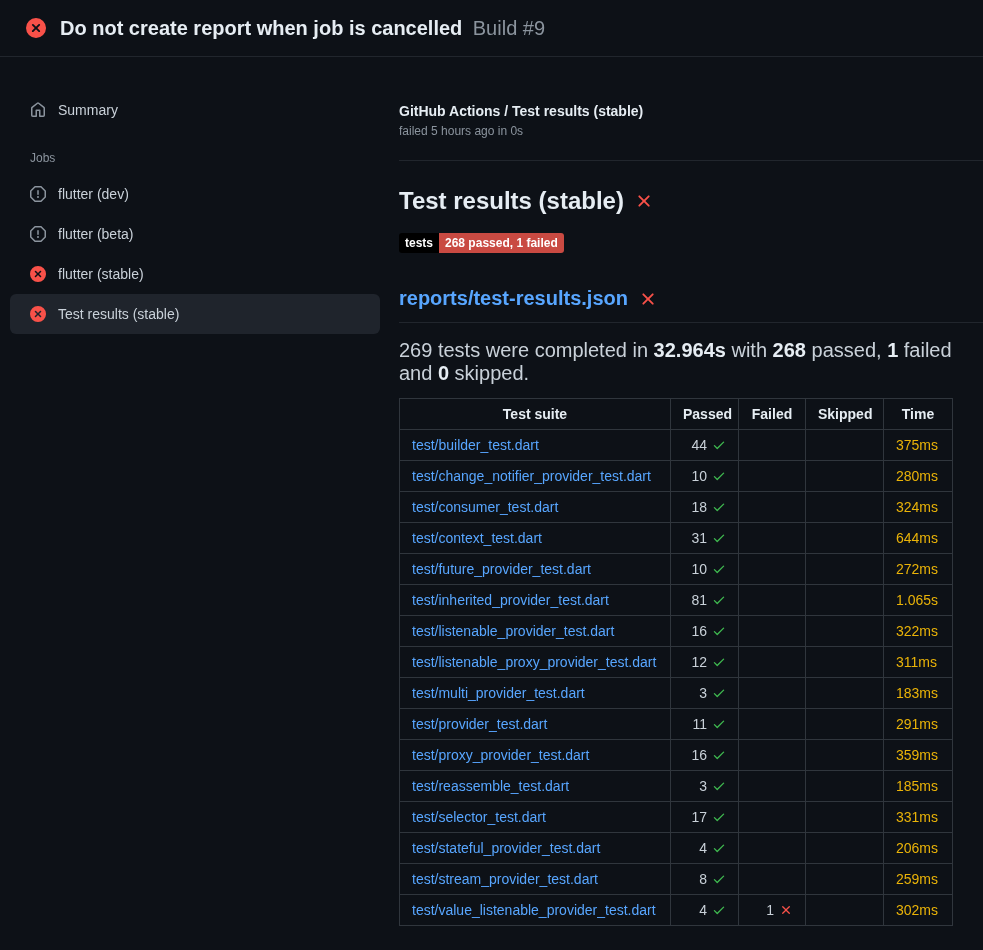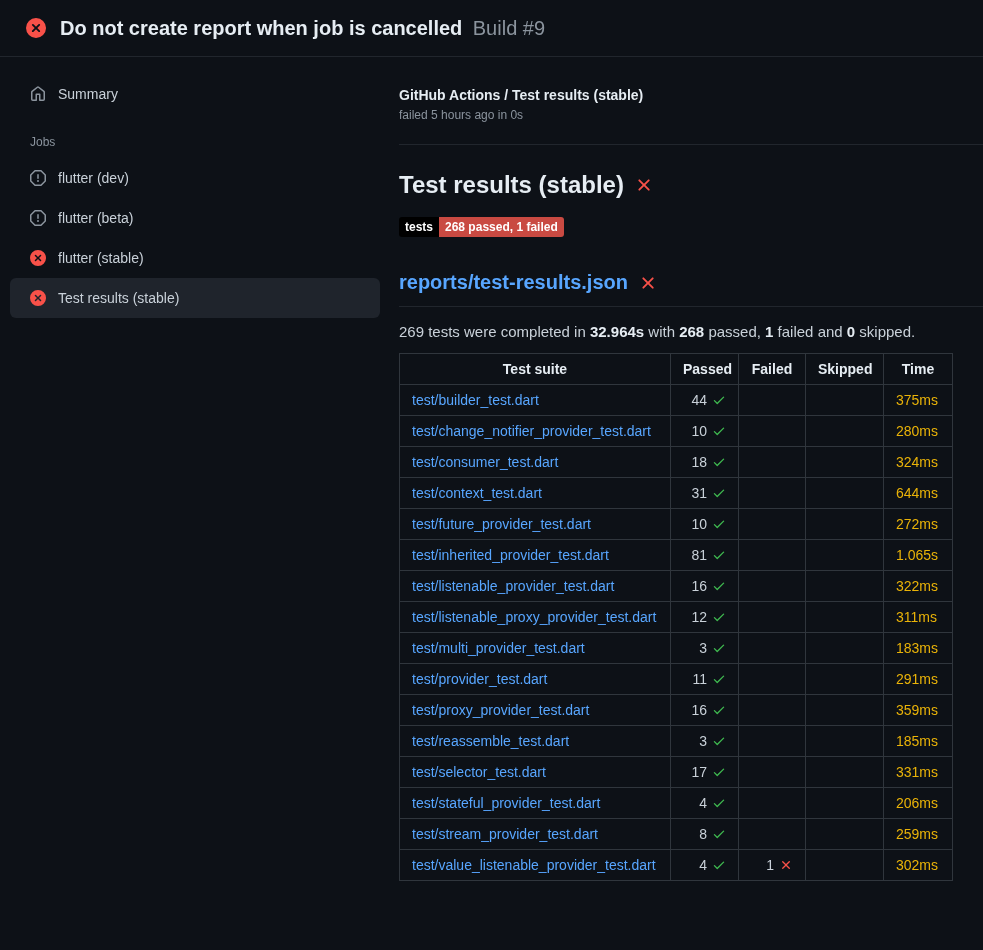--- a/index.html
+++ b/index.html
@@ -4,21 +4,21 @@
 <style>
   * { box-sizing: border-box; }
   html, body { margin: 0; padding: 0; }
   body {
     width: 983px; height: 950px;
     background: #0d1117;
     color: #c9d1d9;
     font-family: "Liberation Sans", sans-serif;
     overflow: hidden;
   }
-  .app { width: 983px; height: 950px; display: flex; flex-direction: column; }
+  .app { width: 983px; height: 950px; display: flex; flex-direction: column; gap: 16px; }
 
   
   .topbar {
     height: 57px; flex: 0 0 57px;
     display: flex; align-items: center;
     padding: 0 16px 0 26px; gap: 14px;
     border-bottom: 1px solid #21262d;
   }
   .icon-20 svg { width: 20px; height: 20px; display: block; }
   .build-title { font-size: 20px; font-weight: 700; color: #e6edf3; }
@@ -61,21 +61,21 @@
   .badge-label { color: #fff; padding: 4px 6px; border-radius: 3px 0 0 3px; }
   .badge-value { color: #fff; padding: 4px 6px; border-radius: 0 3px 3px 0; }
 
   .report-heading {
     margin: 34px 0 0 0; display: flex; align-items: center; gap: 10px;
     font-size: 20px; font-weight: 600;
     padding-bottom: 12px; border-bottom: 1px solid #21262d;
   }
   .report-heading a { color: #58a6ff; text-decoration: none; cursor: pointer; }
 
-  .summary-line { font-size: 15px; color: #c9d1d9; margin: 16px 0 0 0; }
+  .summary-line { font-size: 20px; color: #c9d1d9; margin: 16px 0 0 0; }
   .summary-line b { color: #e6edf3; font-weight: 700; }
 
   
   table.results {
     margin-top: 13px;
     border-collapse: collapse; table-layout: fixed;
     width: 553px; font-size: 14px;
   }
   table.results th, table.results td {
     border: 1px solid #30363d;

